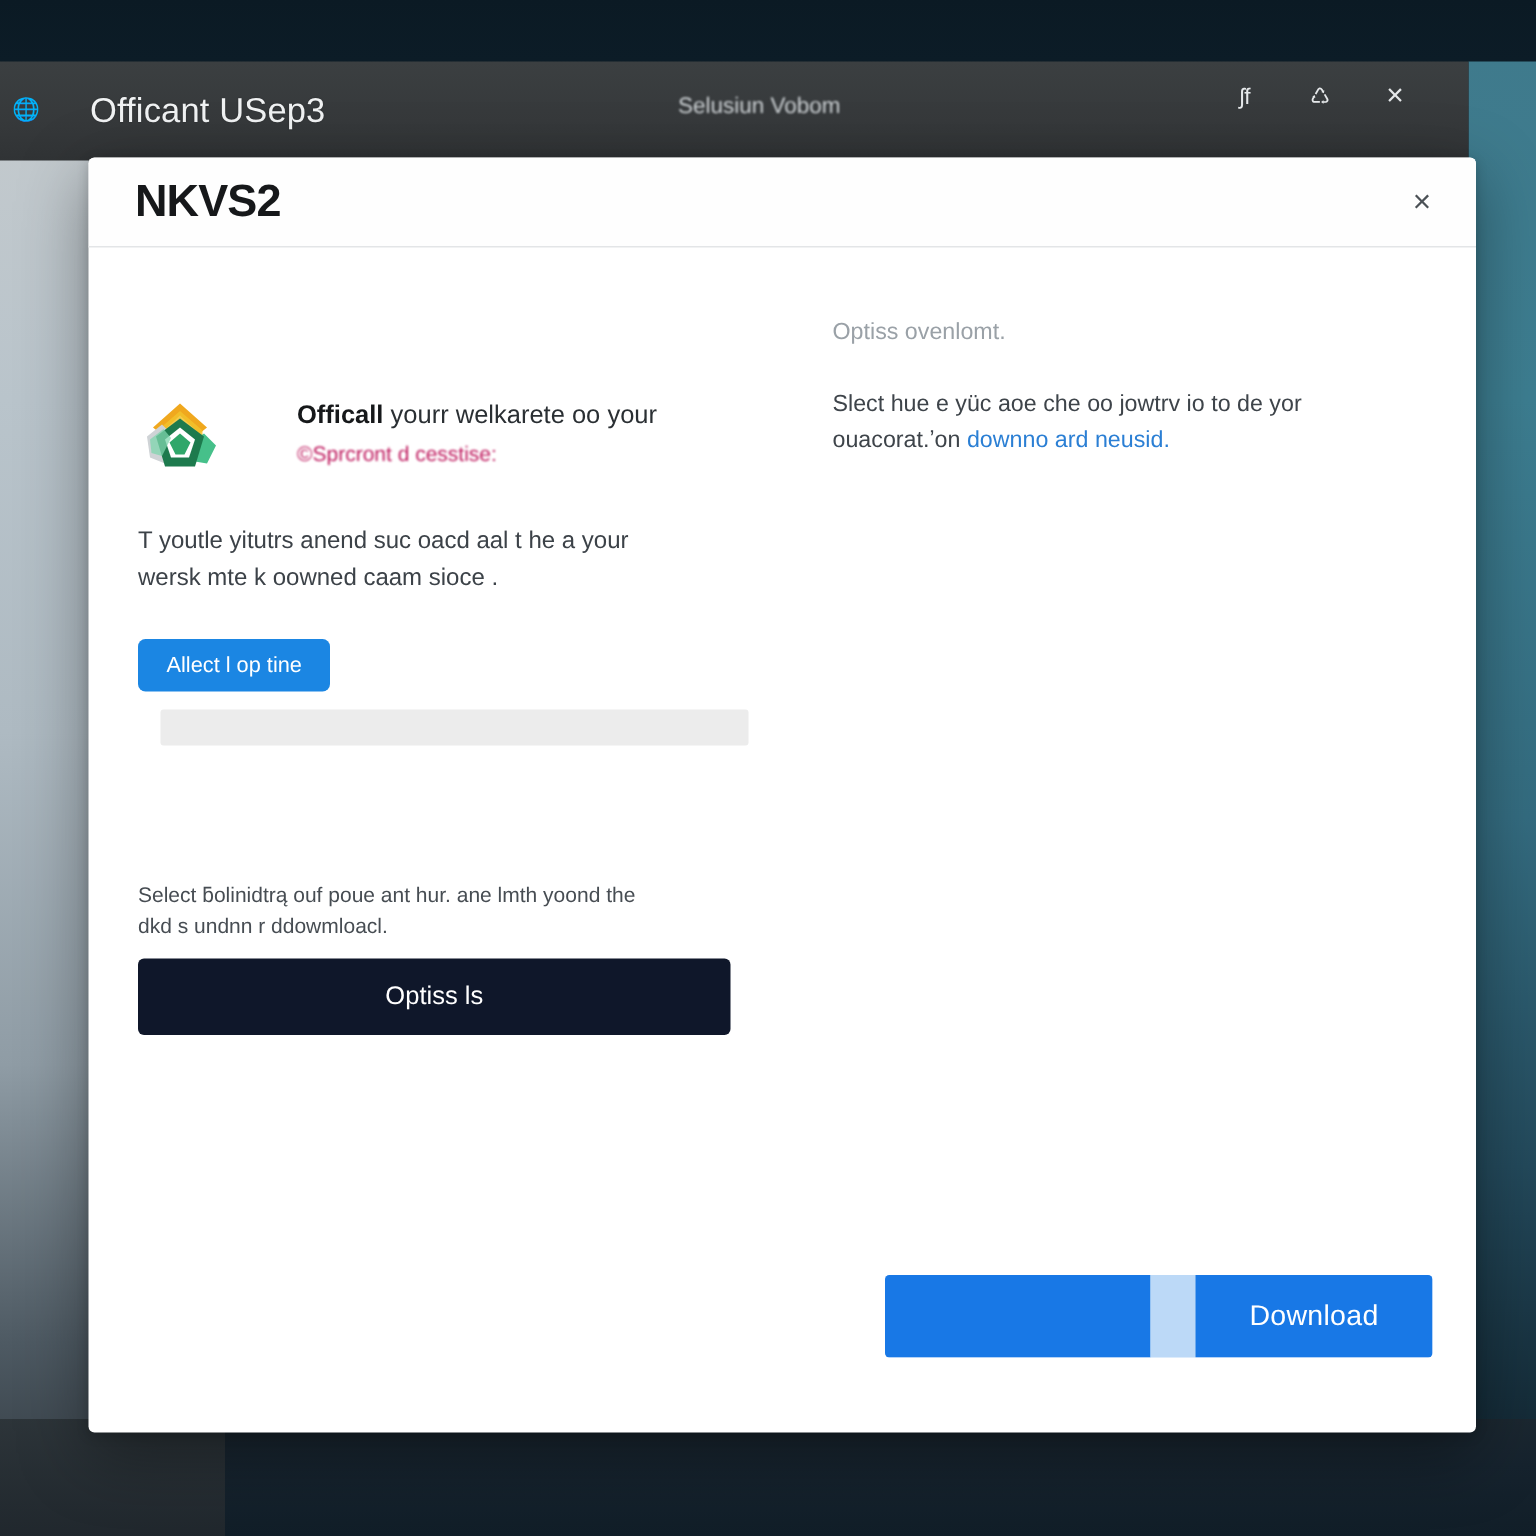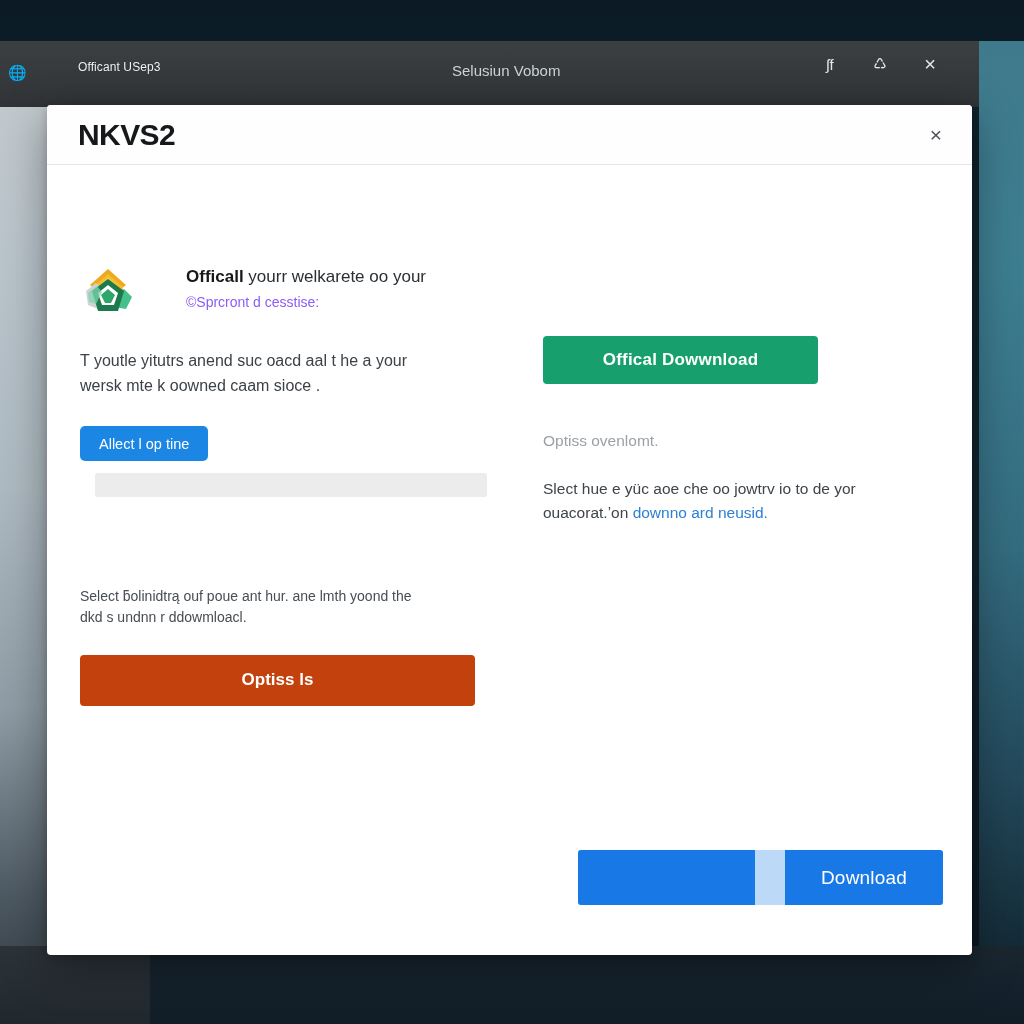--- a/index.html
+++ b/index.html
@@ -64,22 +64,22 @@
   }
   .app-favicon .glyph {
     font-size: 15px;
     color: #7ea6c9;
     filter: blur(0.4px);
     letter-spacing: -1px;
     font-weight: bold;
   }
   .app-title {
     position: absolute;
-    left: 78px; top: 19px;
-    font-size: 12px;
+    left: 60px; top: 19px;
+    font-size: 23px;
     color: #f0f2f3;
     letter-spacing: .1px;
     text-shadow: 0 0 1px rgba(0,0,0,.4);
   }
   .app-subtitle {
     position: absolute;
     left: 452px; top: 21px;
     font-size: 15px;
     color: #cdd2d5;
     filter: blur(0.55px);
@@ -98,21 +98,21 @@
   }
   .app-actions .titlebar-icon.close {
     filter: none;
     font-size: 20px;
     font-weight: 300;
   }
 
   
   .dialog {
     position: absolute;
-    left: 47px; top: 105px;
+    left: 59px; top: 105px;
     width: 925px; height: 850px;
     background: #ffffff;
     border-radius: 4px;
     box-shadow: 0 14px 46px rgba(0,0,0,.38), 0 2px 8px rgba(0,0,0,.18);
     overflow: hidden;
   }
   .dialog-header {
     position: relative;
     height: 59px;
     border-bottom: 1px solid #e3e5e7;
@@ -164,21 +164,21 @@
   .product-headline {
     font-size: 17px;
     color: #2a2f33;
     line-height: 1.35;
     filter: blur(0.35px);
   }
   .product-headline b { color: #16181a; font-weight: 700; }
   .product-sub {
     margin-top: 5px;
     font-size: 14px;
-    color: #8b5cf6;
+    color: #be185d;
     filter: blur(0.6px);
   }
   .para-left {
     margin-top: 30px;
     font-size: 16px;
     color: #3c4248;
     line-height: 1.55;
     max-width: 360px;
     filter: blur(0.35px);
   }
@@ -232,27 +232,27 @@
 
   .para-left-2 {
     margin-top: 89px;
     font-size: 14px;
     color: #474d53;
     line-height: 1.55;
     max-width: 352px;
     filter: blur(0.4px);
   }
   .wide-blue-button {
-    margin-top: 26px;
+    margin-top: 10px;
     width: 395px;
     height: 51px;
-    background: #c2410c;
+    background: #0f172a;
     color: #ffffff;
     font-size: 17px;
-    font-weight: 700;
+    font-weight: 400;
     border: none;
     border-radius: 4px;
     cursor: pointer;
     display: flex;
     align-items: center;
     justify-content: center;
     filter: blur(0.25px);
   }
 
   
@@ -394,21 +394,20 @@
 
       <div class="grey-field" title=""></div>
 
 
       <div class="para-left-2">Select ƃolinidtrą ouf poue ant hur. ane lmth yoond the dkd s undnn r ddowmloacl.</div>
 
       <button class="wide-blue-button">Optiss ls</button>
     </div>
 
     <div class="col-right">
-      <button class="green-button">Offical  Dowwnload</button>
 
       <div class="right-caption">Optiss ovenlomt.</div>
 
       <div class="right-para">
         <span>Slect hue e yüc aoe che oo jowtrv io to de yor ouacorat.ʼon</span>
         <a href="#">downno ard neusid.</a>
       </div>
     </div>
 
     <div class="footer-bar">

